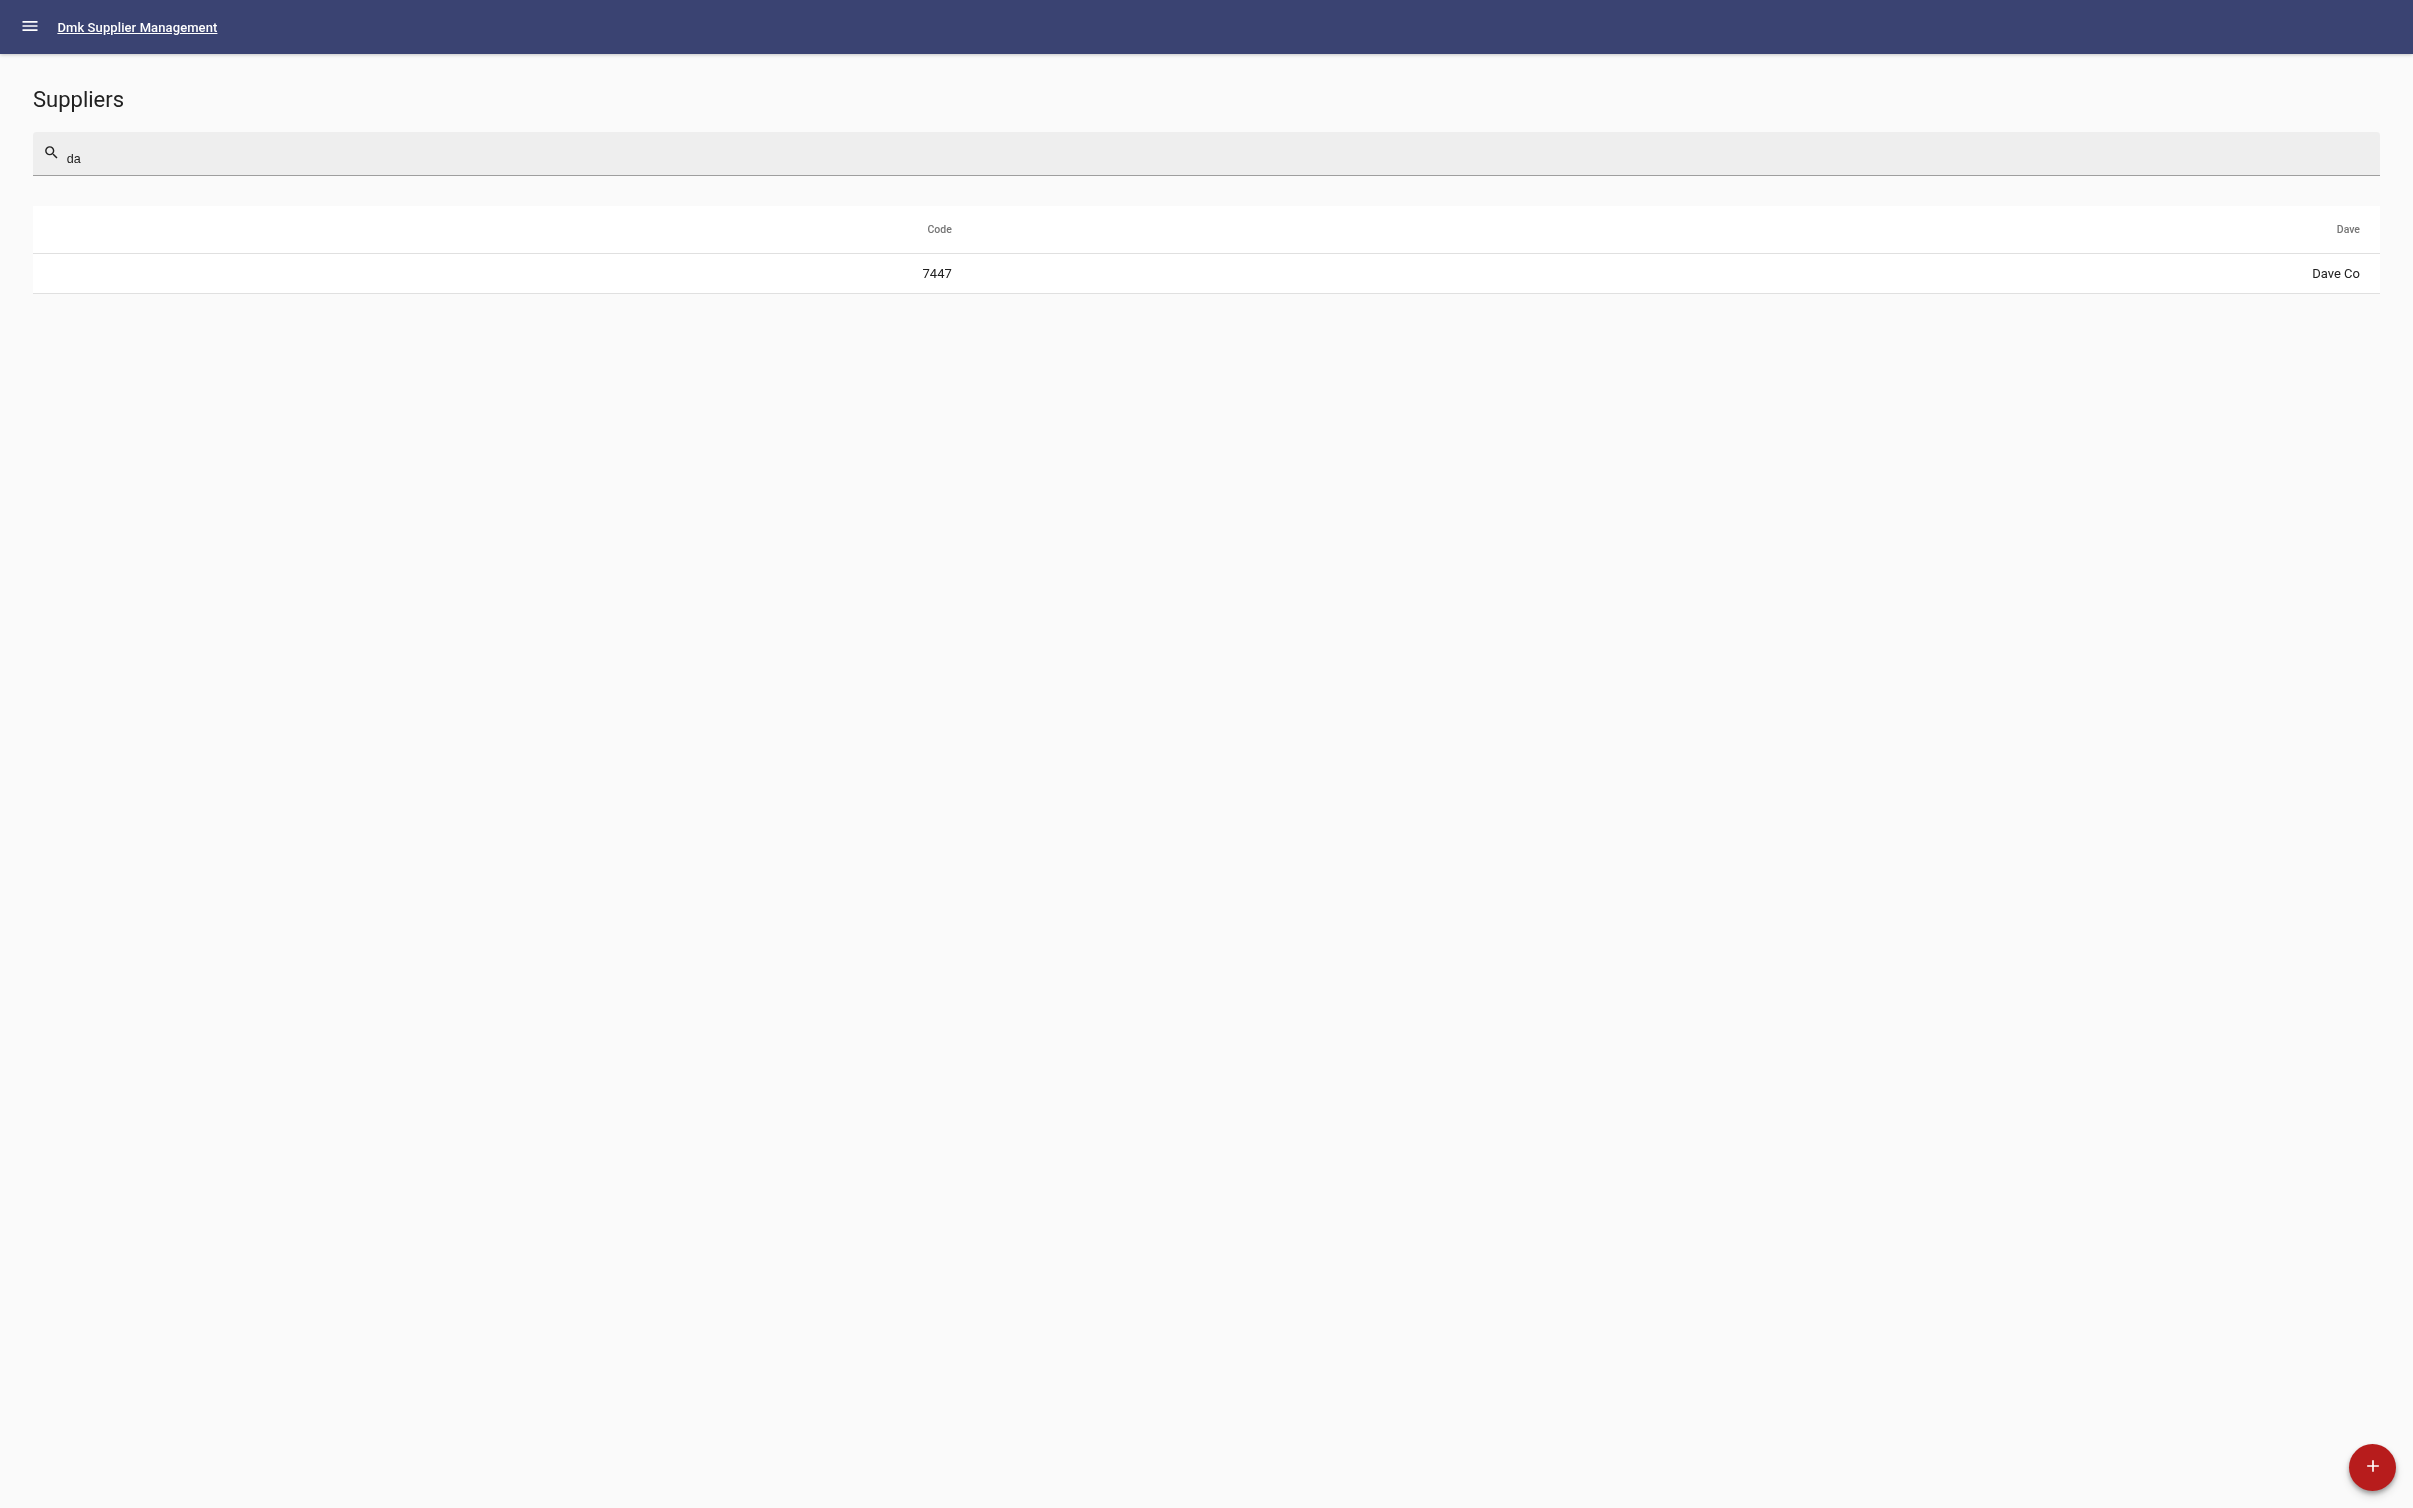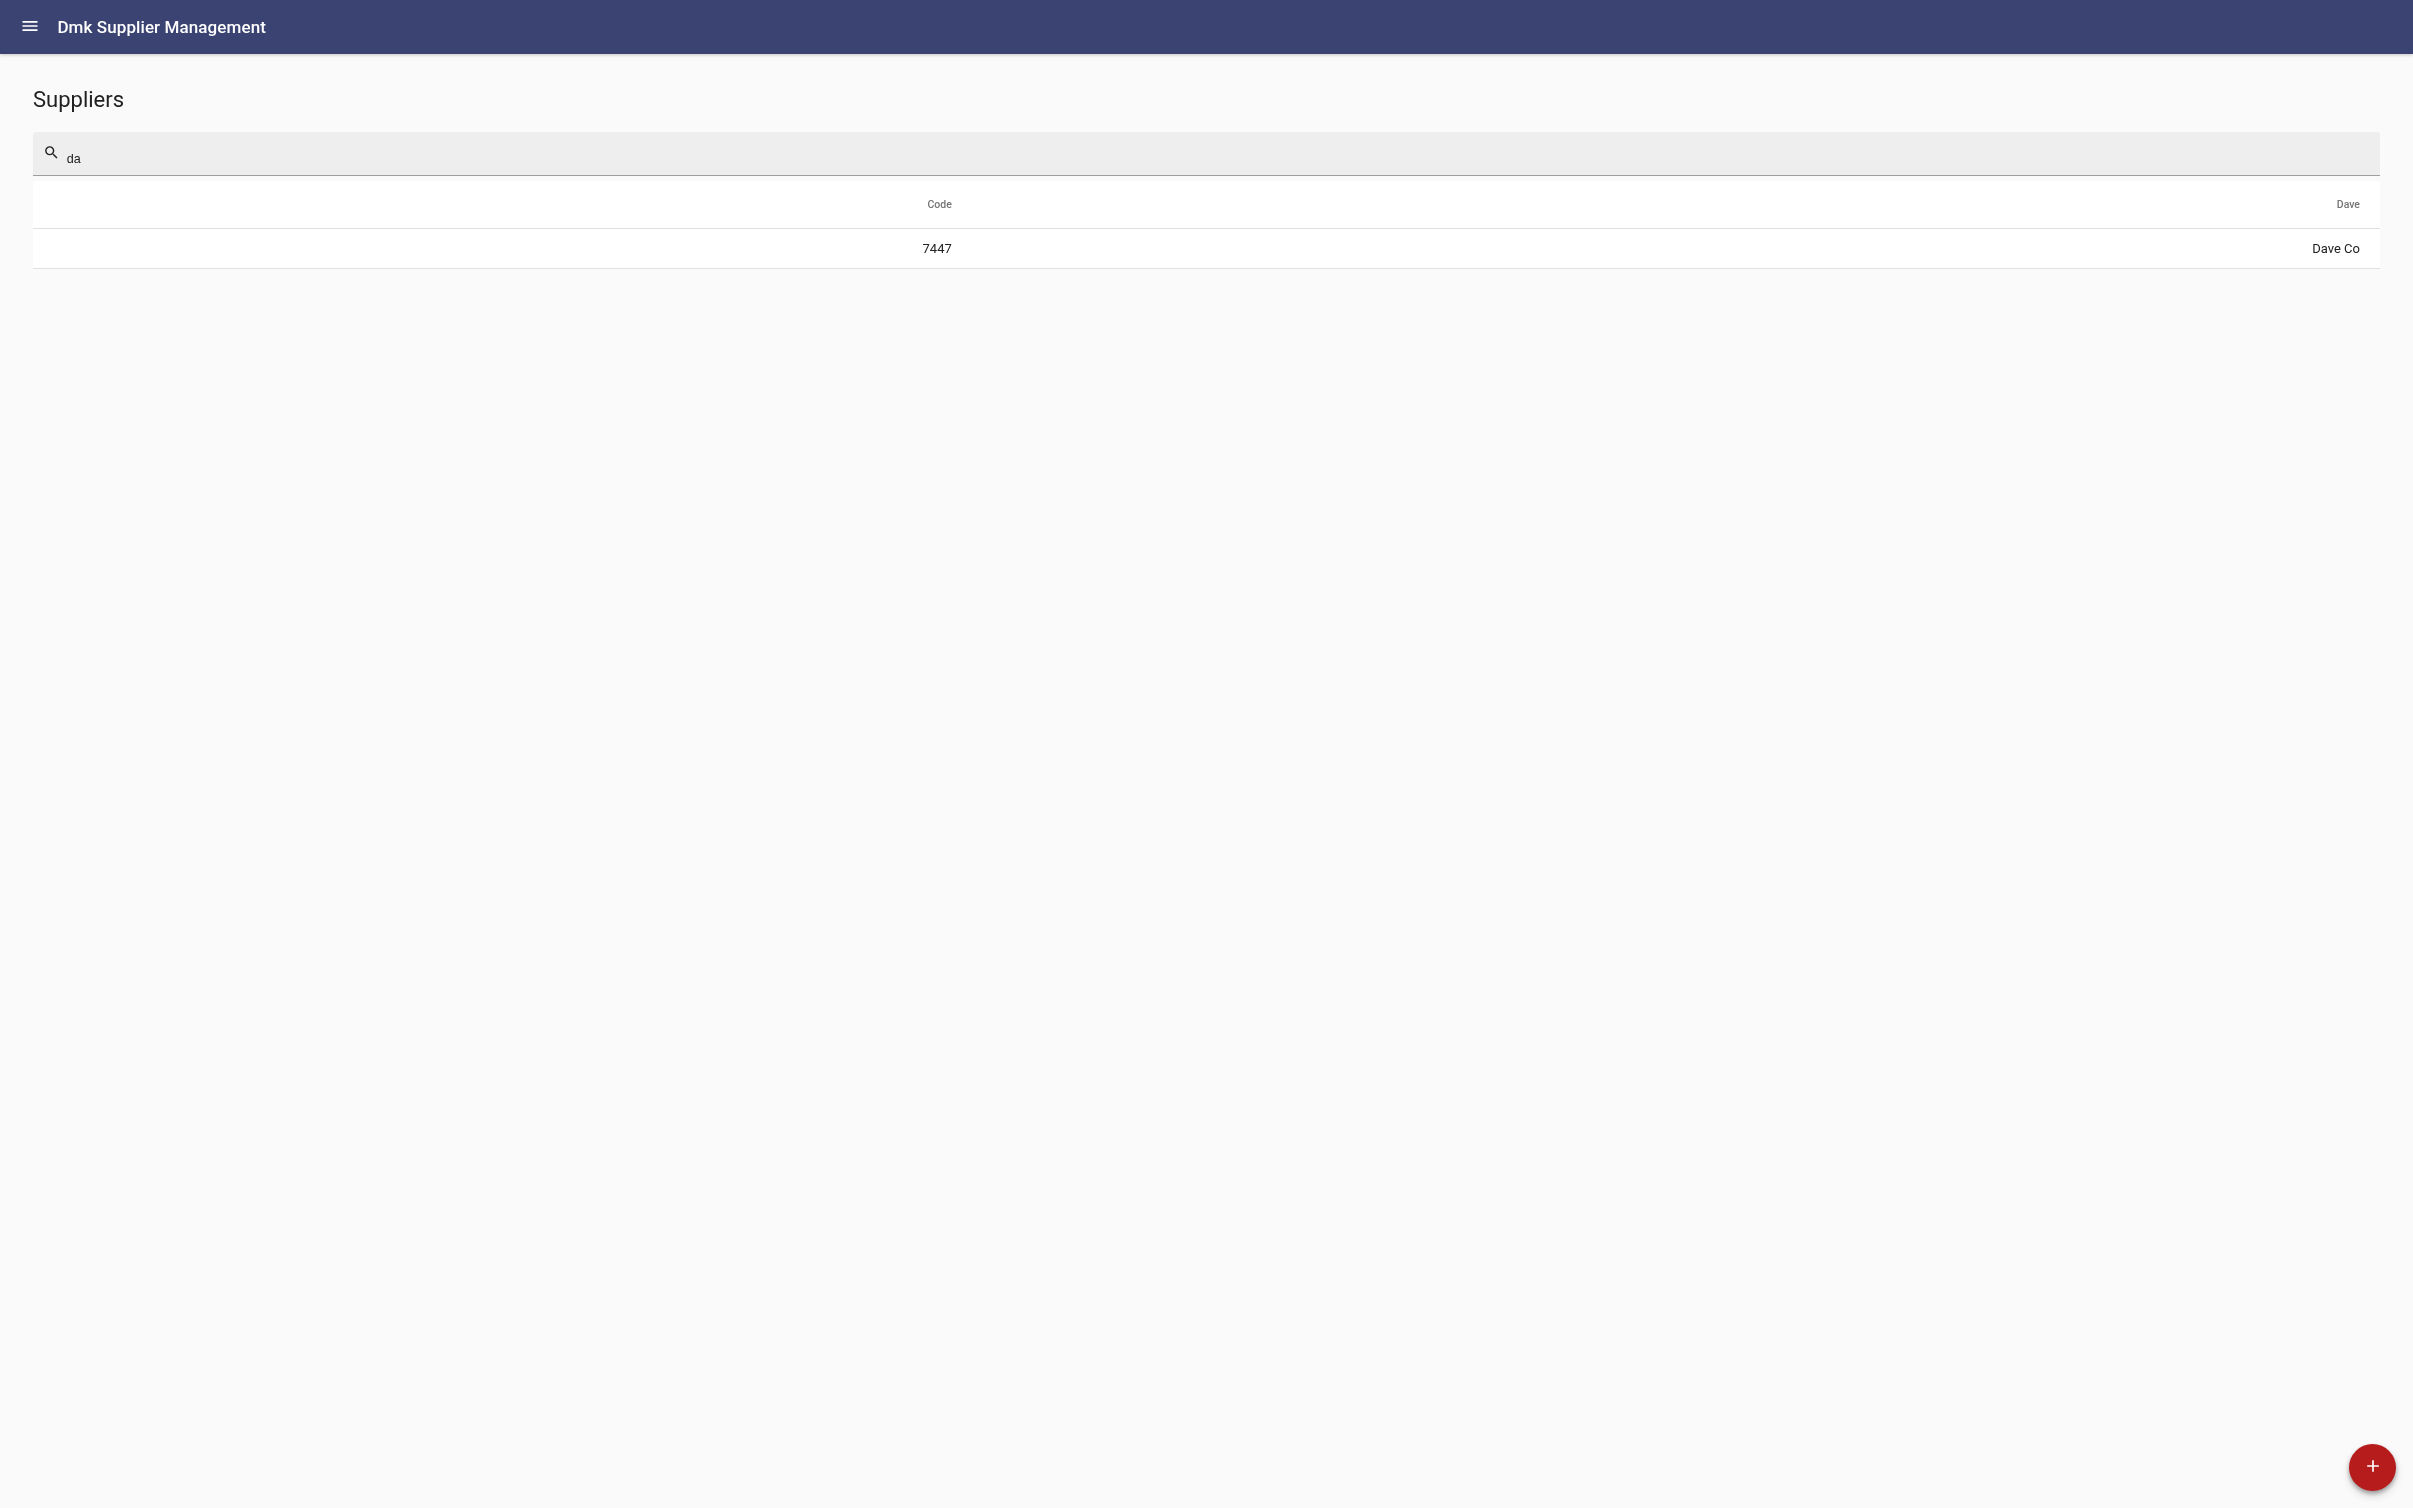--- a/index.html
+++ b/index.html
@@ -27,43 +27,44 @@
     justify-content: center;
     border-radius: 50%;
     cursor: pointer;
     background: transparent;
     border: none;
     color: #fff;
     margin-right: 10px;
   }
   .menu-btn svg { width: 20px; height: 20px; fill: #fff; }
   .toolbar-title {
-    font-size: 17px;
+    font-size: 13px;
     font-weight: 500;
     letter-spacing: 0.1px;
+    text-decoration: underline;
   }
   .content {
     padding: 33px;
   }
   .page-title {
     font-size: 22px;
     font-weight: 400;
     margin-bottom: 20px;
     color: #212121;
   }
   .search-field {
     display: flex;
     align-items: center;
     background: #eeeeee;
     border-top-left-radius: 3.4px;
     border-top-right-radius: 3.4px;
     border-bottom: 0.8px solid #9e9e9e;
     padding: 8.4px 10px 3.4px 10px;
     height: 44px;
-    margin-bottom: 5px;
+    margin-bottom: 30px;
   }
   .search-field svg {
     width: 17px;
     height: 17px;
     fill: #212121;
     margin-right: 6.7px;
     flex-shrink: 0;
     margin-top: -3.4px;
   }
   .search-input {

